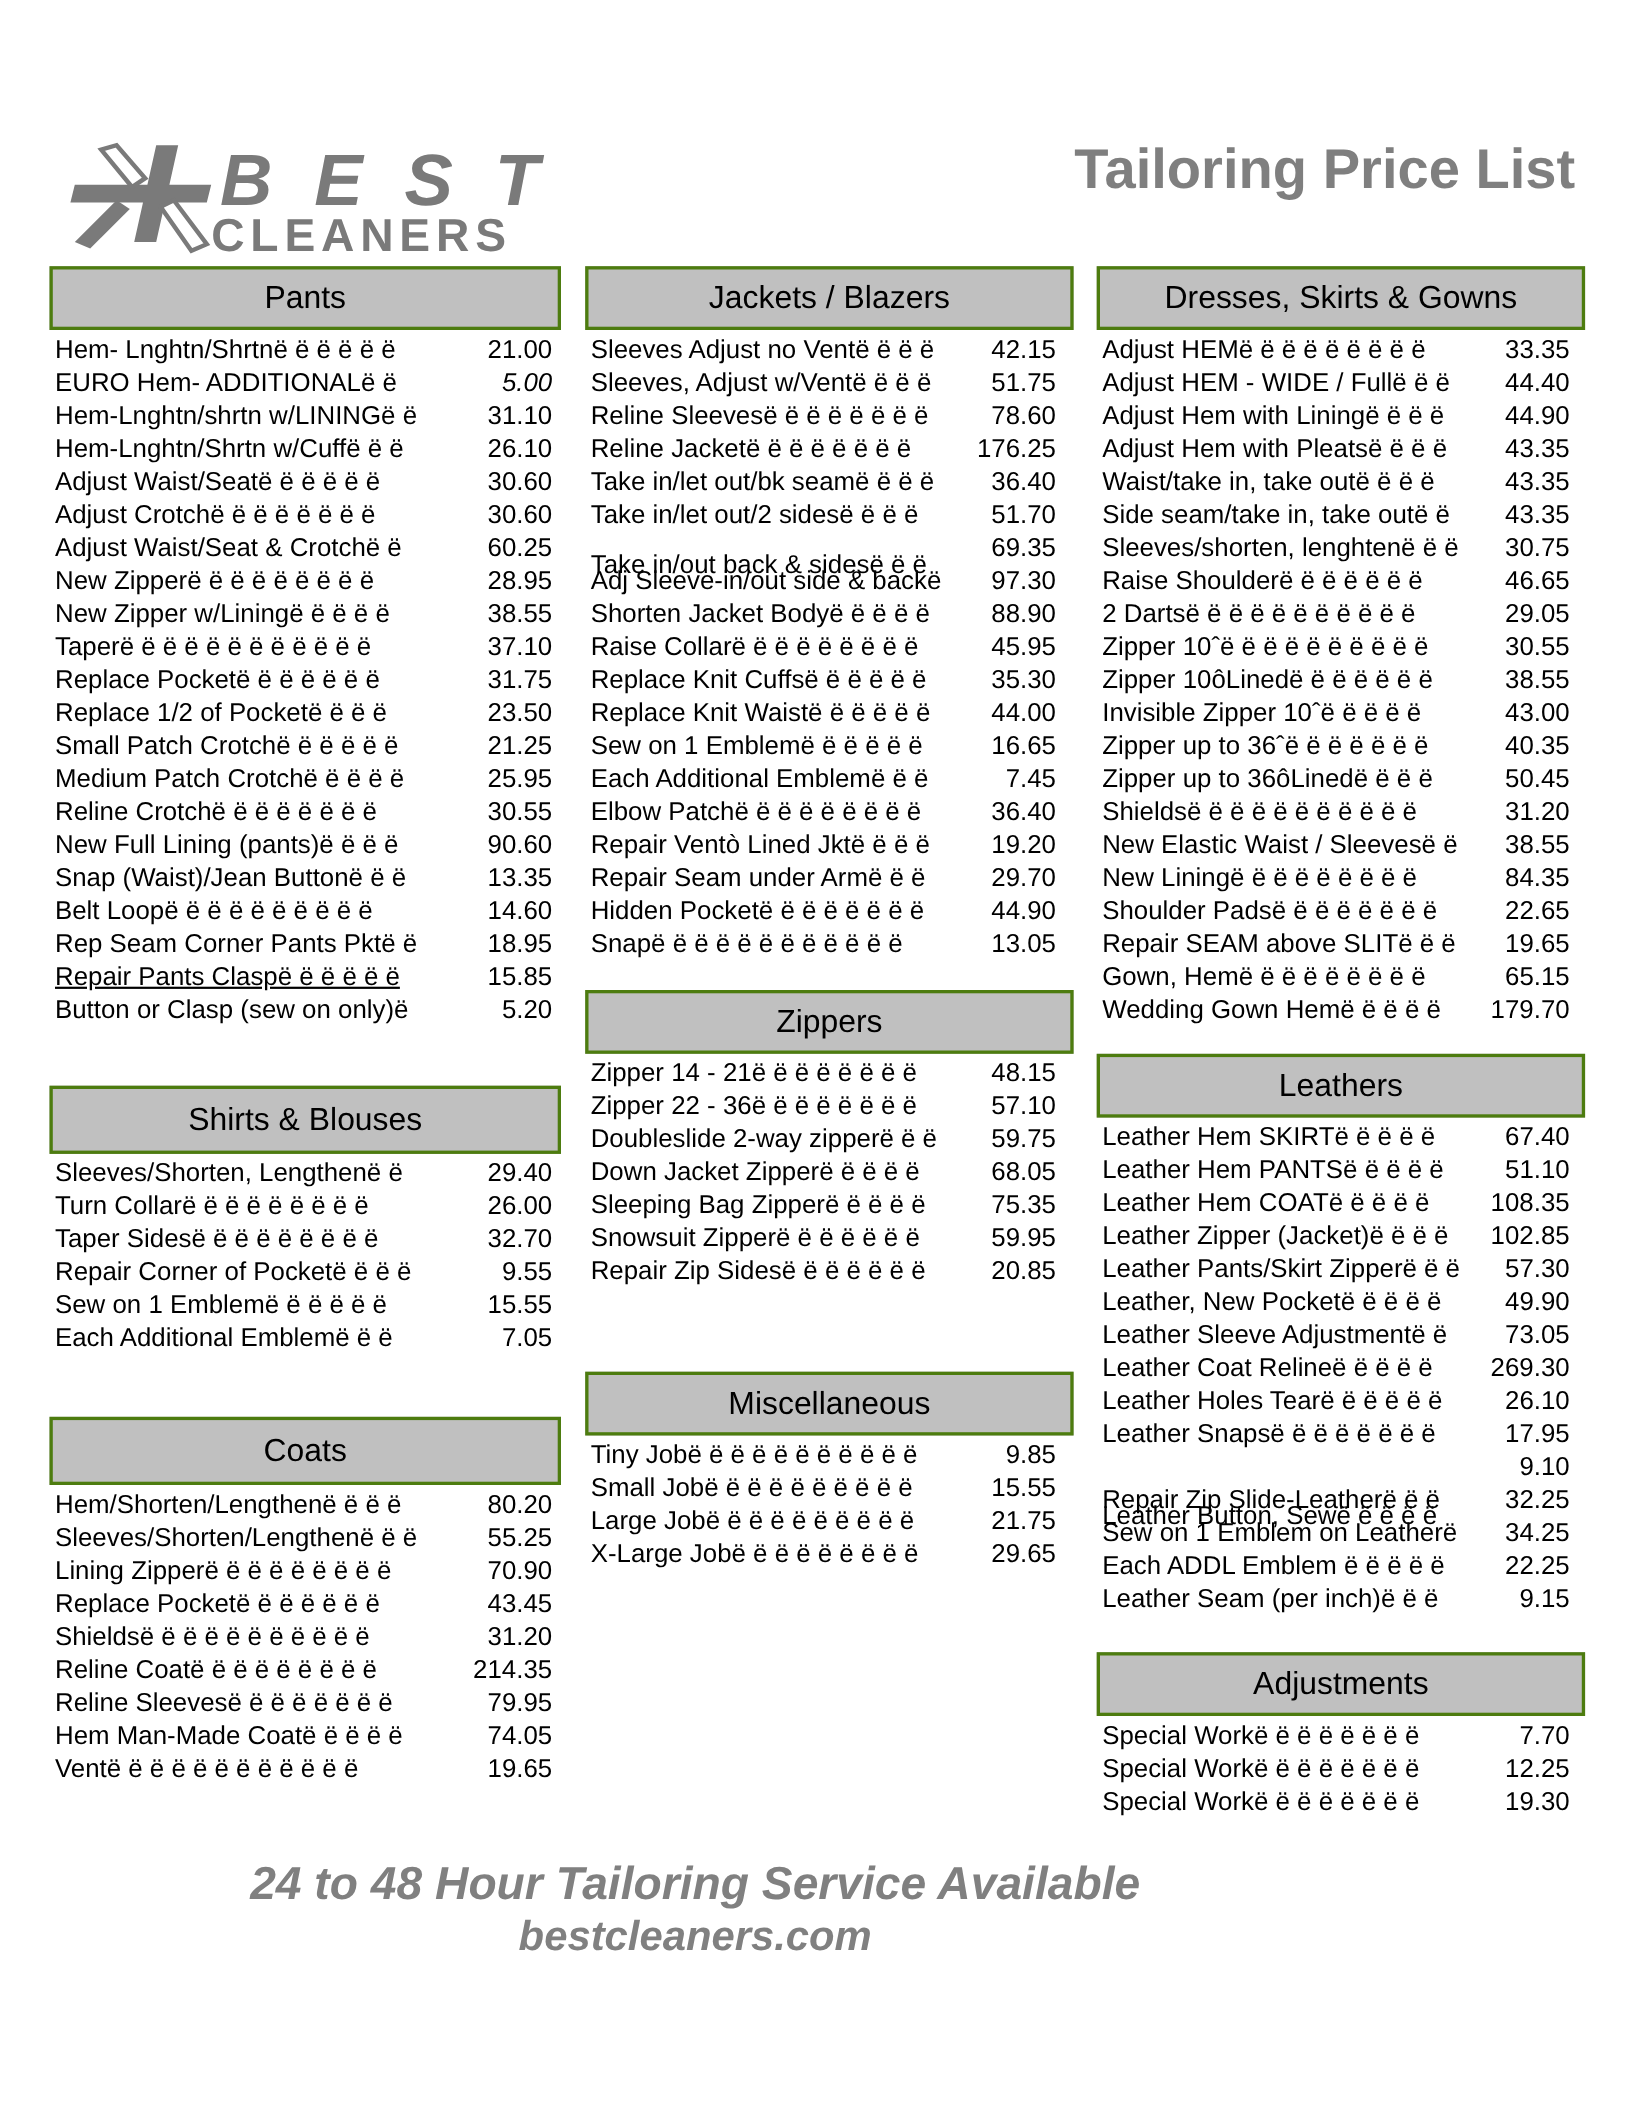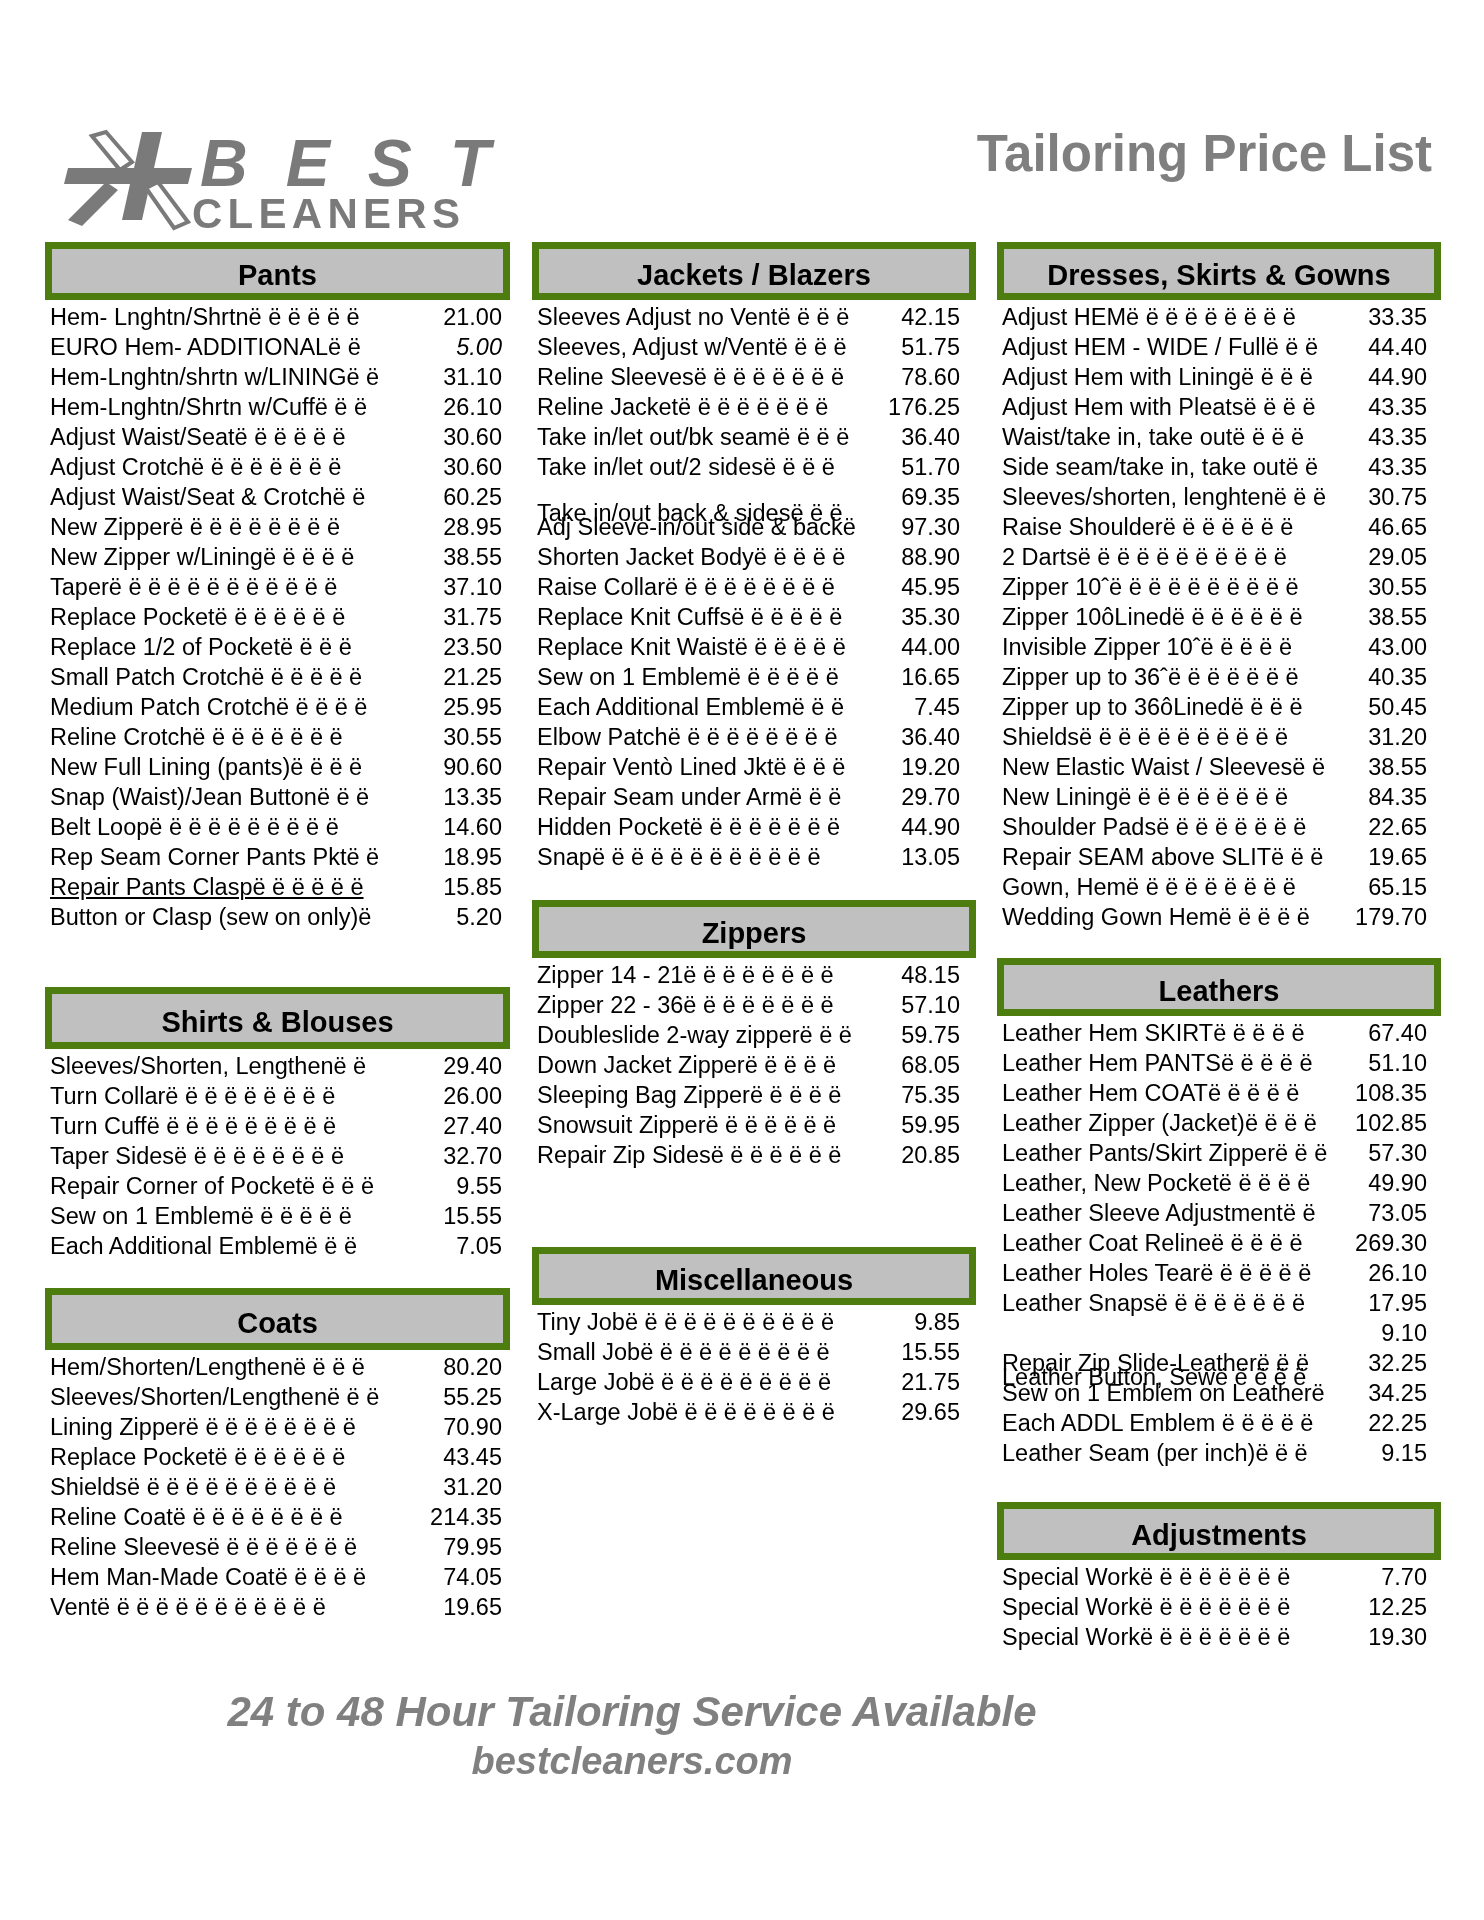--- a/index.html
+++ b/index.html
@@ -1,22 +1,22 @@
 <!DOCTYPE html>
 <html><head>
 <meta charset="utf-8">
 <style>
   html, body { margin:0; padding:0; background:#ffffff; }
   body { width:1484px; height:1920px; position:relative; overflow:hidden;
          font-family:"Liberation Sans", sans-serif; color:#000; }
   .logo { position:absolute; left:62px; top:128px; width:440px; height:106px; }
   .page-title { position:absolute; right:52px; top:124px; font-size:51px; font-weight:bold; color:#7f7f7f; white-space:nowrap; }
   .section { position:absolute; }
-  .sec-head { box-sizing:border-box; height:58px; background:#c0c0c0; border:7px solid #4d7c0f;
-              text-align:center; font-weight:bold; font-size:29px; line-height:52px; }
+  .sec-head { box-sizing:border-box; height:58px; background:#c0c0c0; border:3px solid #4d7c0f;
+              text-align:center; font-weight:normal; font-size:29px; line-height:52px; }
   .rows { margin-top:2px; }
   .row { position:relative; height:30px; font-size:23.5px; line-height:30px; white-space:nowrap; }
   .row .label { position:absolute; left:5px; overflow:hidden; white-space:nowrap; }
   .row .price { position:absolute; text-align:right; }
   .row .price.italic { font-style:italic; }
   .footer-line1 { position:absolute; left:0; width:1484px; top:1688px; text-align:center; margin-left:-110px;
                   font-size:42px; font-weight:bold; font-style:italic; color:#808080; }
   .footer-line2 { position:absolute; left:0; width:1484px; top:1740px; text-align:center; margin-left:-110px;
                   font-size:38px; font-weight:bold; font-style:italic; color:#808080; }
 </style>
@@ -134,24 +134,20 @@
   <div class="rows">
       <div class="row">
         <span class="label" style="width: 340px;">Sleeves/Shorten, Lengthenë ë</span>
         <span class="price" style="right: 8px;">29.40</span>
       </div>
       <div class="row">
         <span class="label" style="width: 340px;">Turn Collarë ë ë ë ë ë ë ë ë</span>
         <span class="price" style="right: 8px;">26.00</span>
       </div>
       <div class="row">
-        <span class="label" style="width: 340px;">Turn Cuffë ë ë ë ë ë ë ë ë ë</span>
-        <span class="price" style="right: 8px;">27.40</span>
-      </div>
-      <div class="row">
         <span class="label" style="width: 340px;">Taper Sidesë ë ë ë ë ë ë ë ë</span>
         <span class="price" style="right: 8px;">32.70</span>
       </div>
       <div class="row">
         <span class="label" style="width: 340px;">Repair Corner of Pocketë ë ë ë</span>
         <span class="price" style="right: 8px;">9.55</span>
       </div>
       <div class="row">
         <span class="label" style="width: 340px;">Sew on 1 Emblemë ë ë ë ë ë</span>
         <span class="price" style="right: 8px;">15.55</span>

